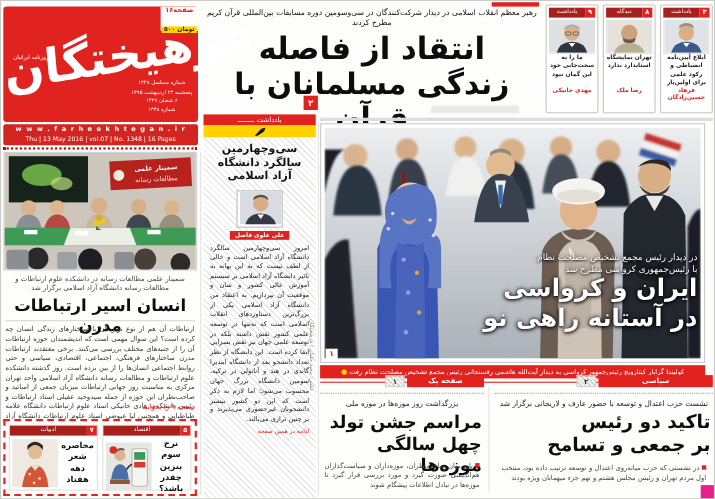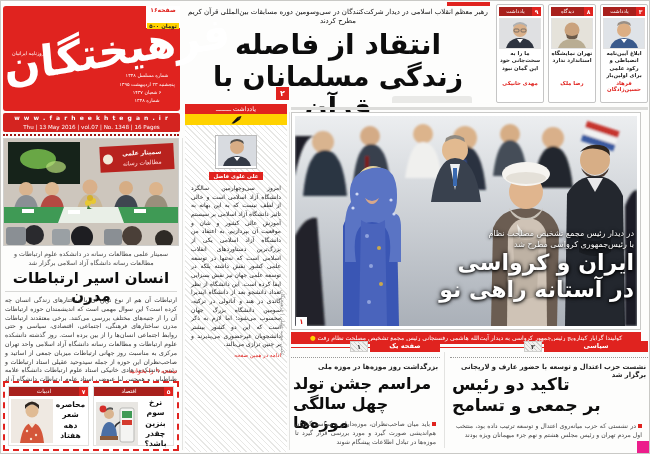--- a/index.html
+++ b/index.html
@@ -86,22 +86,22 @@
   .pbox .cnt{flex:1;display:flex;flex-direction:row-reverse;align-items:center;gap:2px;padding:2px;}
   .pbox .pic{width:42px;height:44px;}
   .pbox .ttl{flex:1;font-size:7.6px;font-weight:900;color:#111;text-align:center;line-height:1.35;}
   
   #bot-rule{left:291px;top:347px;width:357px;height:1px;background:#e0231f;}
   .secbar{height:11px;background:#e0231f;color:#fff;font-size:6.6px;font-weight:bold;
           text-align:center;line-height:11px;}
   .sectab{height:11px;background:repeating-linear-gradient(45deg,#f2f2f0 0 2px,#cfcfcd 2px 3px);
           color:#333;font-size:6.5px;font-weight:bold;text-align:center;line-height:11px;border:1px solid #cfcfcd;box-sizing:border-box;}
   .dotline{border-top:1px dotted #9a9a98;}
-  .kick2{font-size:6.8px;font-weight:bold;color:#222;}
-  .bigt{font-size:16px;font-weight:900;color:#0d0d0d;text-align:left;line-height:1.2;}
+  .kick2{font-size:6.8px;font-weight:normal;color:#222;text-align:center;}
+  .bigt{font-size:16px;font-weight:900;color:#0d0d0d;text-align:right;line-height:1.2;}
   .sbody{font-size:6.2px;color:#444;text-align:justify;line-height:1.45;}
   .bullet{display:inline-block;width:4px;height:4px;background:#e0231f;margin-left:2px;}
   #corner-square{left:637px;top:441px;width:12px;height:12px;background:#ec1e8c;}
 </style>
 </head>
 <body>
 
 <div id="page">
 
   <div class="abs" id="masthead">
@@ -195,20 +195,21 @@
 
   <div class="abs" id="note-col">
     <div class="bar rtl">یادداشت ــــــــ</div>
     <div class="yellow">
       <svg width="11" height="8" viewBox="0 0 11 8">
           <path d="M0.5 7.5 L6.5 1 L9 3.5 L3 7.5 Z" fill="#111"></path>
           <path d="M6.5 1 L10.5 0 L9 3.5 Z" fill="#111"></path>
         </svg>
     </div>
     <div class="hatch rtl">
+      <div class="title">سی‌وچهارمین سالگرد دانشگاه آزاد اسلامی</div>
       <div class="pic">
         <svg width="38" height="30" viewBox="0 0 38 30">
             <rect width="38" height="30" fill="#d8dbe0"></rect>
             <circle cx="19" cy="11" r="7" fill="#d8ad85"></circle>
             <path d="M12 8 q7 -6 14 0 l-1 -3 q-6 -4 -12 0 Z" fill="#55504a"></path>
             <path d="M5 30 q3 -10 14 -10 q11 0 14 10 Z" fill="#343a46"></path>
             <path d="M16 21 l3 4 l3 -4 Z" fill="#fff"></path>
           </svg>
       </div>
       <div class="author">علی علوی فاضل</div>

